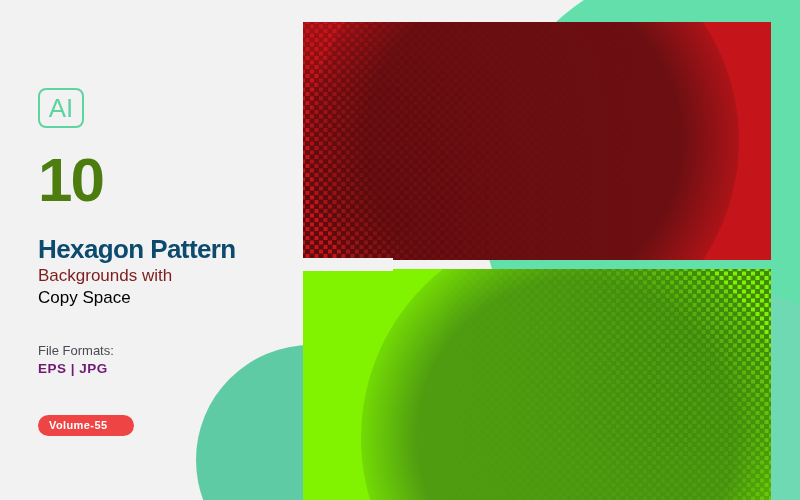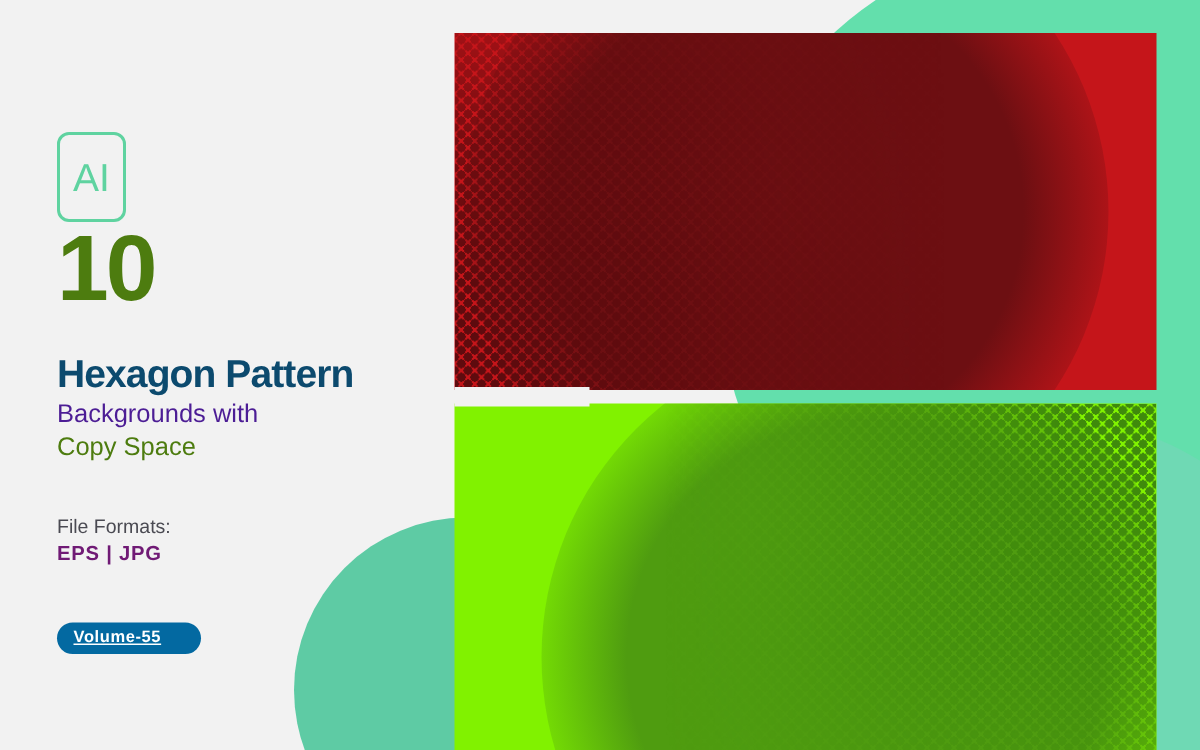--- a/index.html
+++ b/index.html
@@ -47,21 +47,21 @@
   
   #info-col {
     position: absolute;
     left: 38px; top: 0;
     width: 250px; height: 500px;
     z-index: 5;
   }
   #ai-badge {
     position: absolute;
     left: 0; top: 88px;
-    width: 46px; height: 60px;
+    width: 46px; height: 40px;
     border: 2px solid #5fd3a0;
     border-radius: 8px;
     box-sizing: border-box;
     display: flex;
     align-items: center;
     justify-content: center;
   }
   #ai-badge-text {
     font-family: "Liberation Sans", sans-serif;
     font-size: 26px;
@@ -87,56 +87,55 @@
     color: #0c4a6e;
     letter-spacing: -0.6px;
     line-height: 1;
     white-space: nowrap;
   }
   #subtitle-line1 {
     position: absolute;
     left: 0; top: 265px;
     font-size: 17px;
     font-weight: normal;
-    color: #4c1d95;
+    color: #7f1d1d;
     line-height: 1.25;
   }
   #subtitle-line2 {
     position: absolute;
     left: 0; top: 287px;
     font-size: 17px;
     font-weight: normal;
-    color: #4d7c0f;
+    color: #000000;
     line-height: 1.25;
   }
   #formats-label {
     position: absolute;
     left: 0; top: 343px;
     font-size: 13px;
     color: #4a4a52;
   }
   #formats-value {
     position: absolute;
     left: 0; top: 361px;
     font-size: 13.5px;
     font-weight: bold;
     color: #701a75;
     letter-spacing: 0.5px;
   }
   #volume-badge {
     position: absolute;
     left: 0; top: 415px;
-    background: #0369a1;
+    background: #ef4444;
     color: #ffffff;
     font-size: 11px;
     font-weight: bold;
     letter-spacing: 0.4px;
     padding: 4px 27px 5px 11px;
     border-radius: 11px;
-    text-decoration: underline;
   }
 
   
   .panel {
     position: absolute;
     overflow: hidden;
     z-index: 4;
   }
   #panel-red {
     left: 303px; top: 22px;

